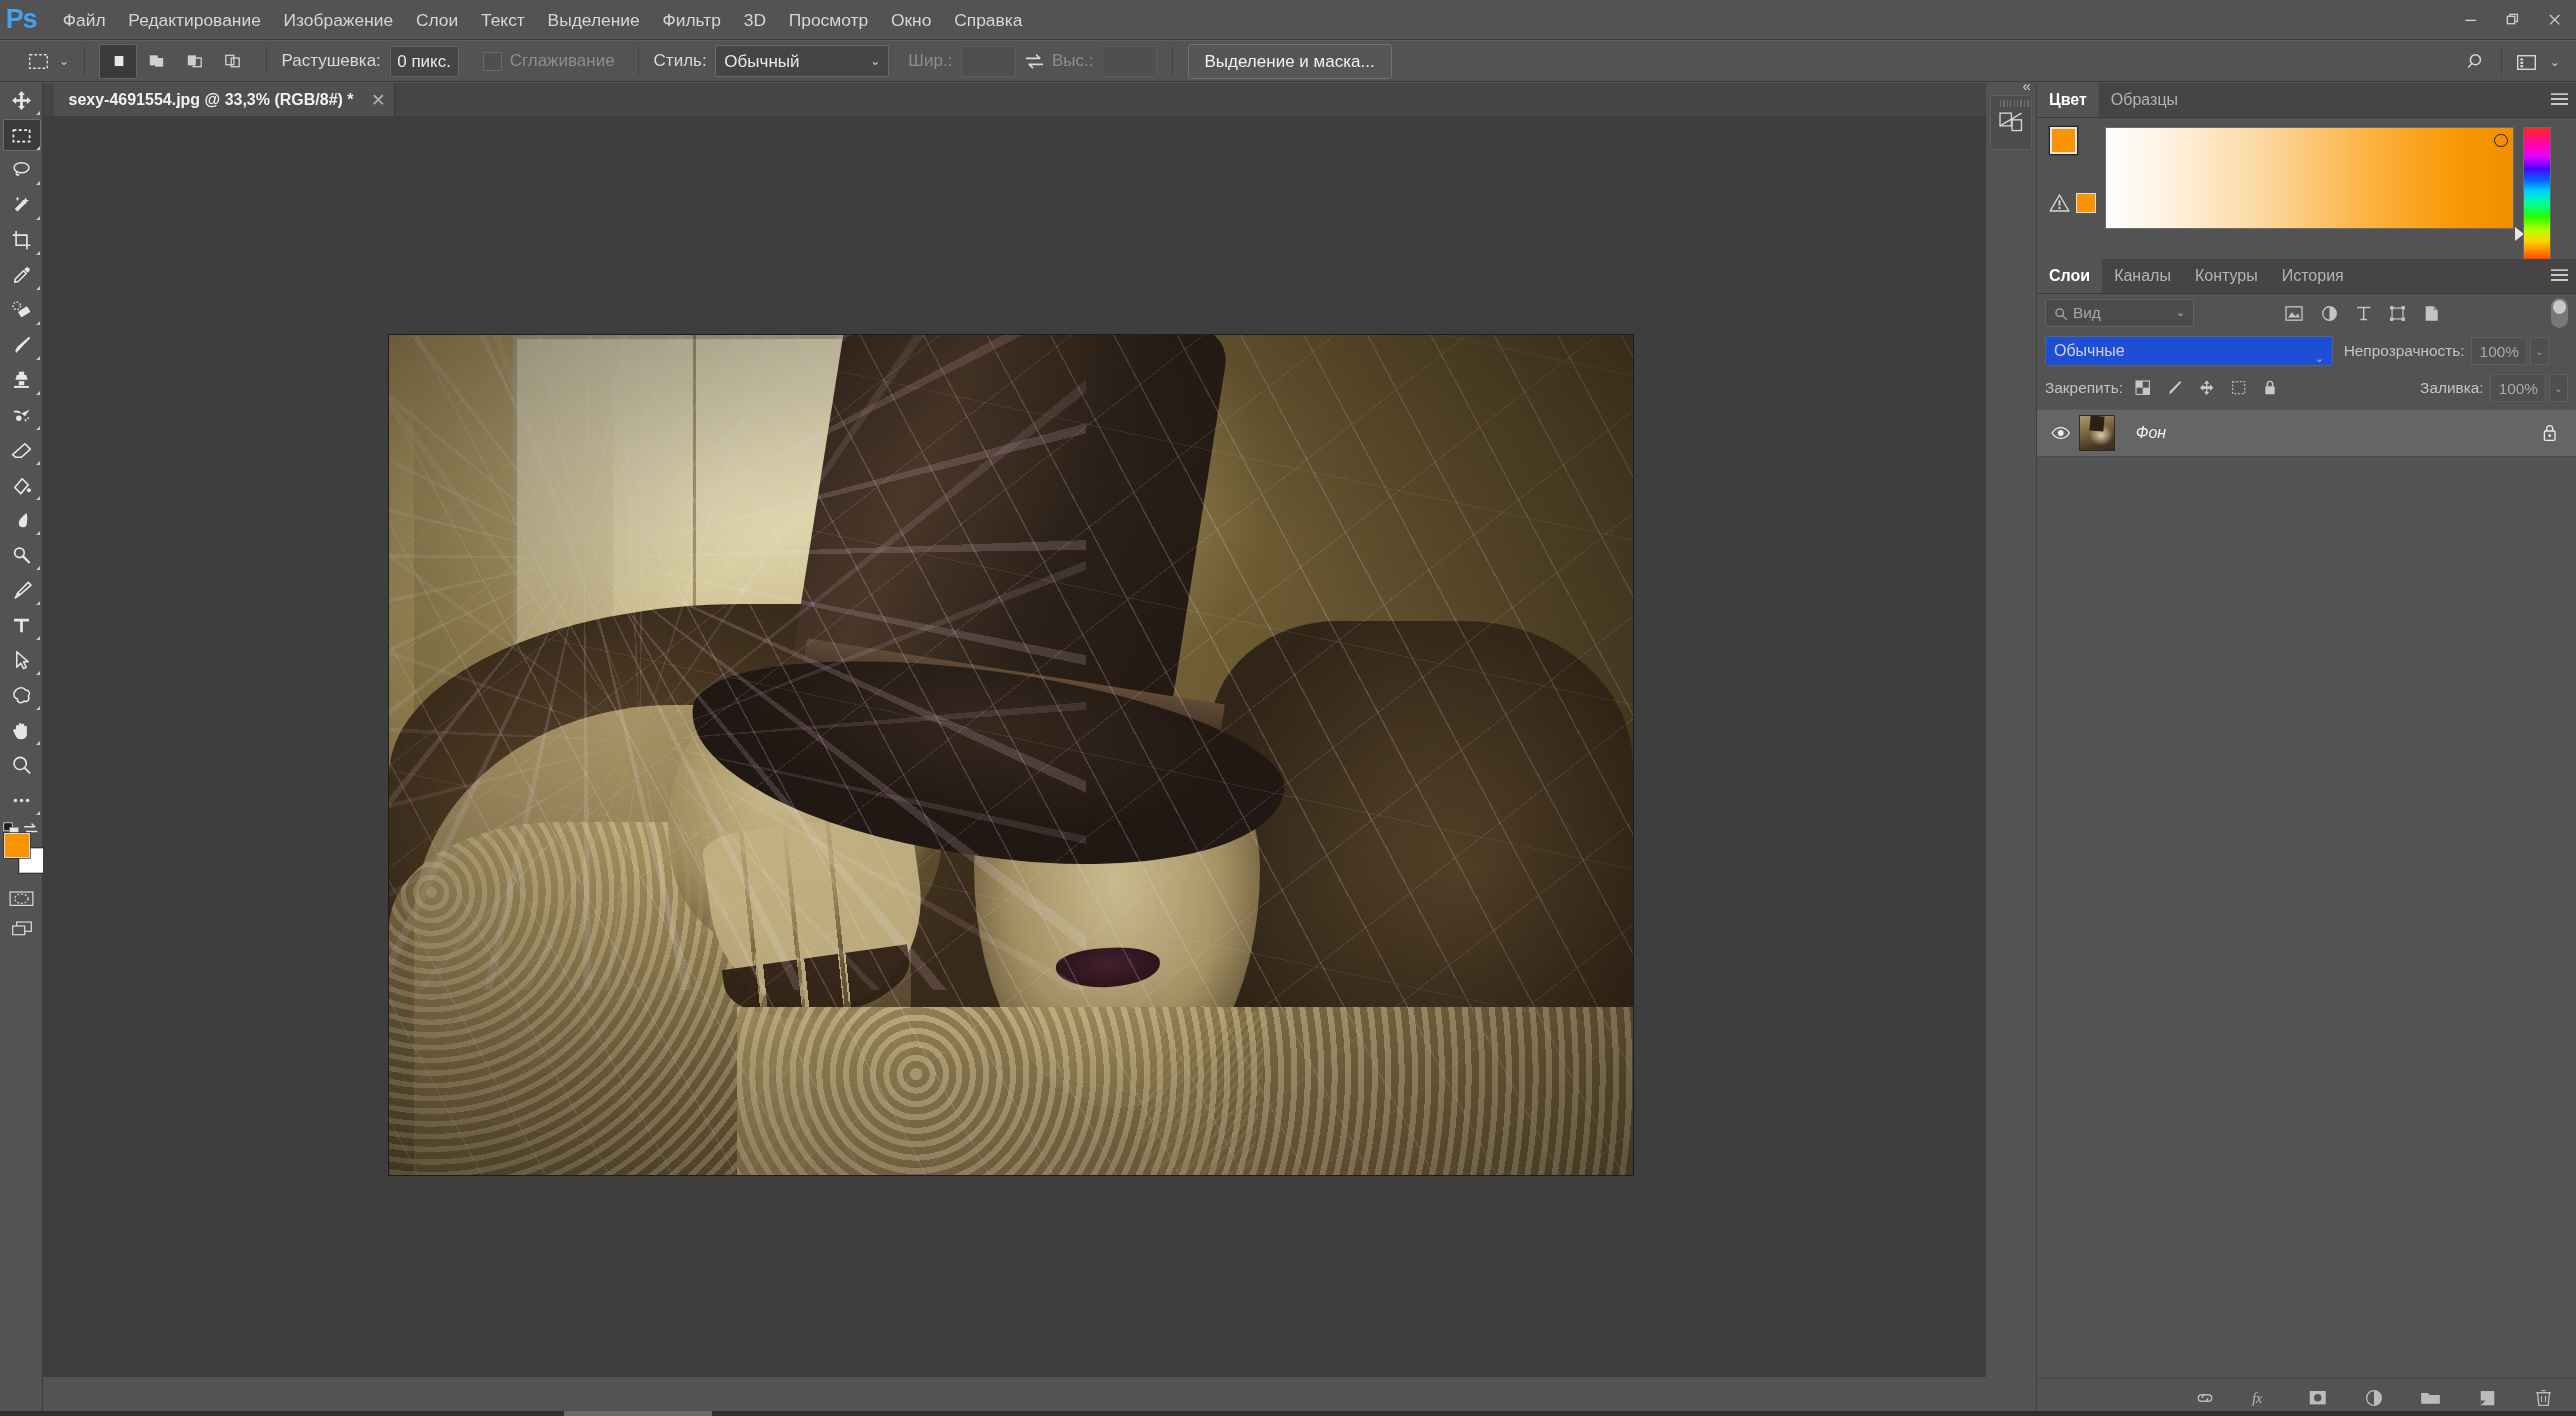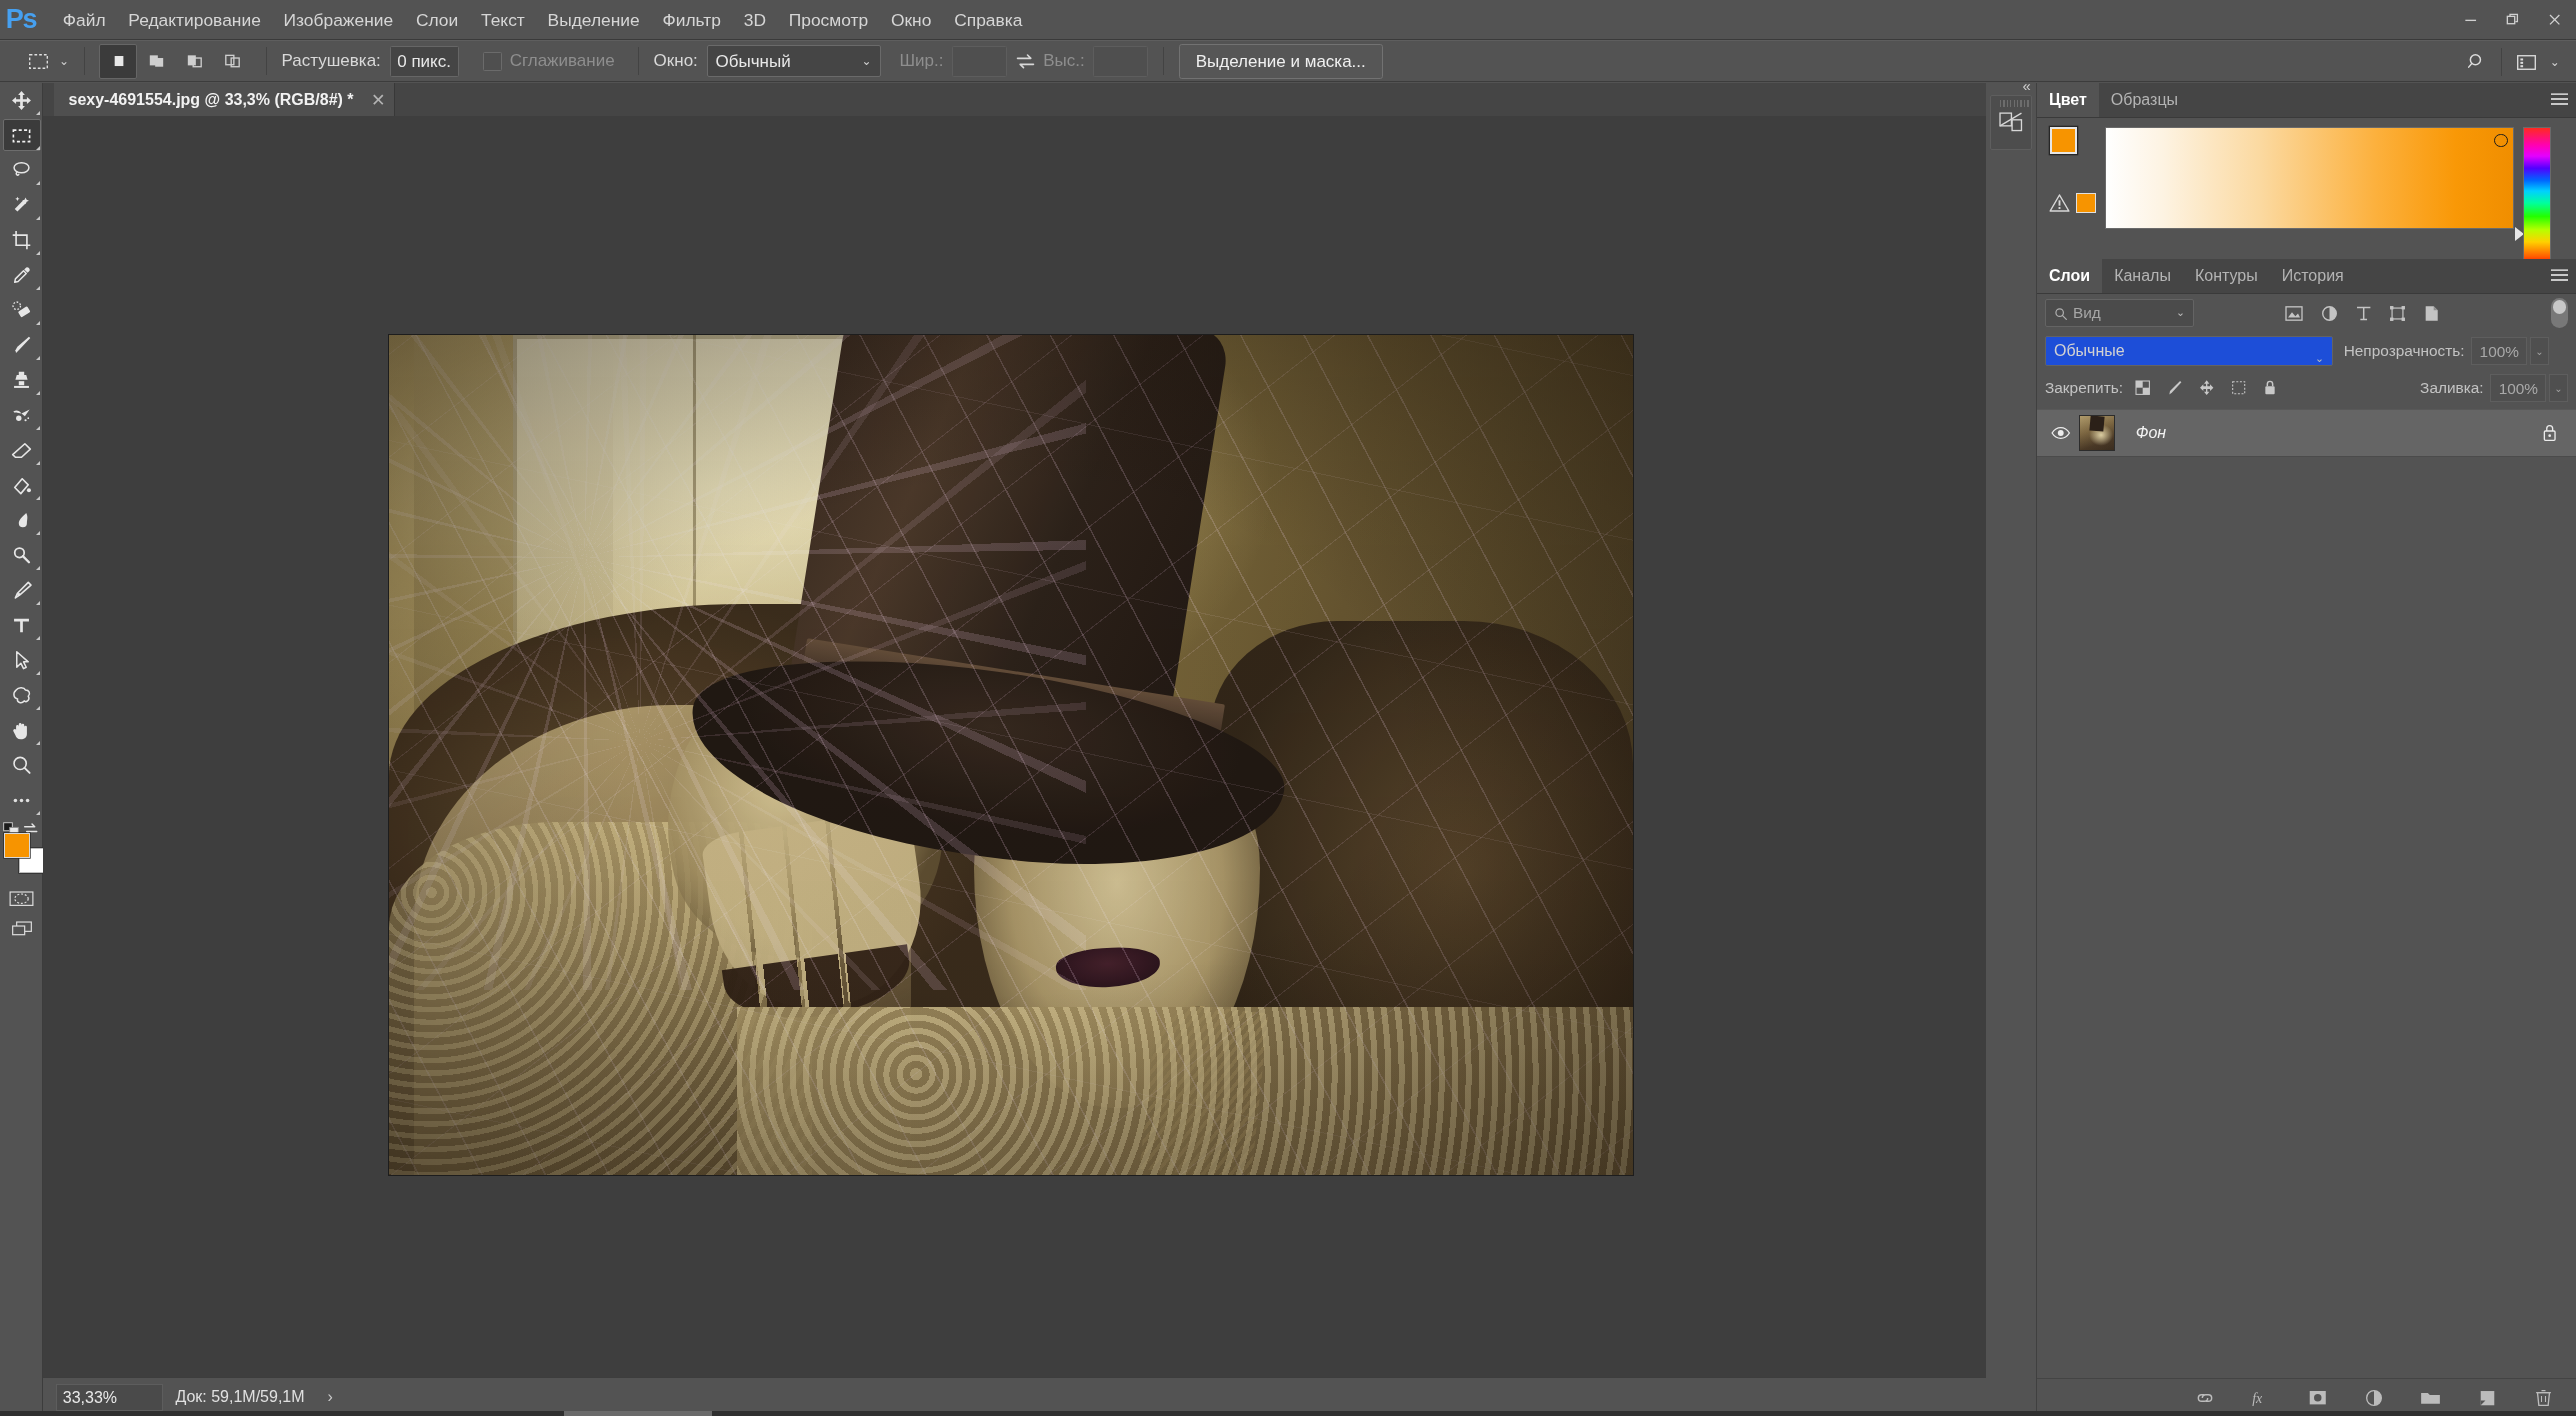--- a/index.html
+++ b/index.html
@@ -547,21 +547,21 @@
     </div>
 
     <div class="ob-sep"></div>
     <div class="ob-label">Растушевка:</div>
     <div class="ob-input">0 пикс.</div>
     <div style="width:24px"></div>
     <div class="ob-check"></div>
     <div class="ob-label dim">Сглаживание</div>
 
     <div class="ob-sep"></div>
-    <div class="ob-label">Окно:</div>
+    <div class="ob-label">Стиль:</div>
     <div class="ob-select">
       <span>Обычный</span>
       <span class="chev">⌄</span>
     </div>
     <div style="width:19px"></div>
     <div class="ob-label dim">Шир.:</div>
     <div class="ob-input disabled" style="width:55px"></div>
     <div class="ob-icon-btn">
       <svg width="23" height="20" viewBox="0 0 34 30">
         <path d="M5 11 H25 L20 6" fill="none" stroke="#d8d8d8" stroke-width="2.4" stroke-linecap="round" stroke-linejoin="round"></path>
@@ -801,25 +801,20 @@
       <div class="ph-hat-brim"></div>
       <div class="ph-chain"></div>
       <div class="ph-dress"></div>
       <div class="ph-crack-web"></div>
       <div class="ph-cracks"></div>
       <div class="ph-tone"></div>
       <div class="ph-vignette"></div>
     </div>
   </div>
 
-  <div class="statusbar">
-    <div class="st-zoom">33,33%</div>
-    <div class="st-doc">Док: 59,1M/59,1M</div>
-    <div class="st-arrow">›</div>
-  </div>
 
   <div class="collapsed-strip">
     <div class="cs-collapse">«</div>
     <div class="cs-btn">
       <div class="cs-grip"></div>
       <svg width="29.5" height="27" viewBox="0 0 44 40">
         <rect x="6" y="6" width="17" height="19" fill="none" stroke="#d7d7d7" stroke-width="2"></rect>
         <rect x="24" y="16" width="14" height="16" fill="none" stroke="#d7d7d7" stroke-width="2"></rect>
         <path d="M6 25 L38 6" stroke="#d7d7d7" stroke-width="2"></path>
       </svg>

